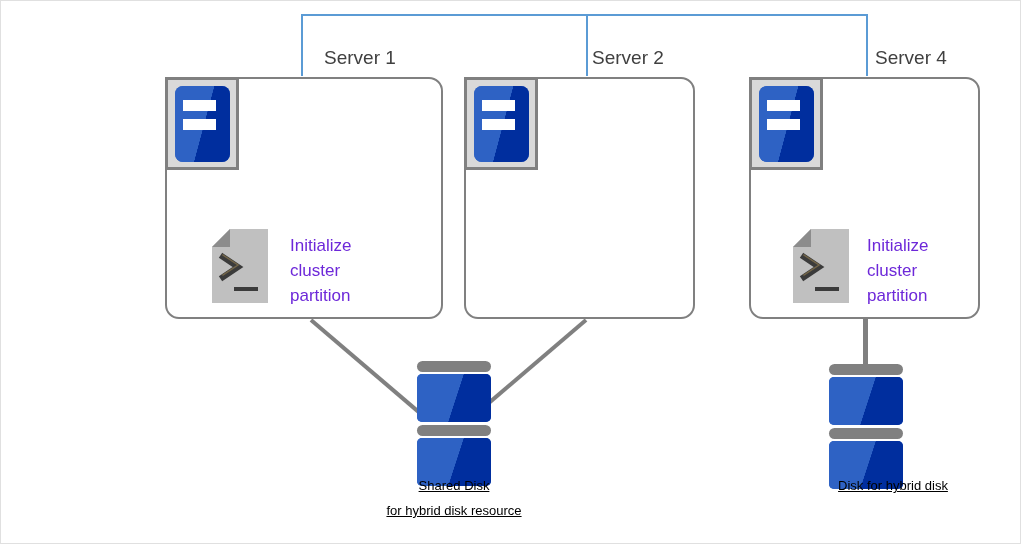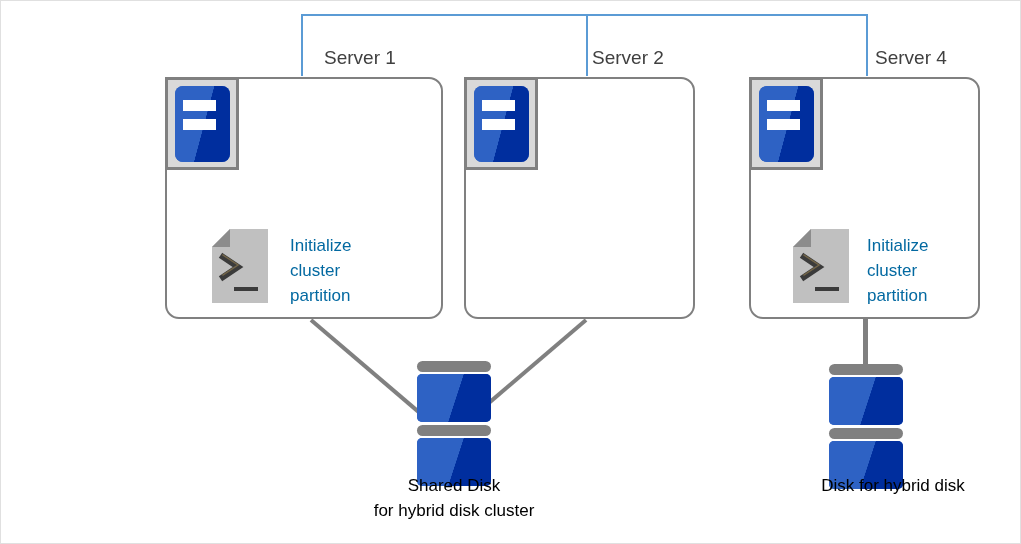--- a/index.html
+++ b/index.html
@@ -74,21 +74,21 @@
   .script-icon {
     position: absolute;
     width: 56px; height: 74px;
   }
   .script-icon svg { display: block; }
 
   .script-text {
     position: absolute;
     font-size: 17px;
     line-height: 25px;
-    color: #0369a1;
+    color: #6d28d9;
     white-space: nowrap;
   }
 
   
   .conn {
     position: absolute;
     background: #808080;
   }
   .conn-diag {
     position: absolute;
@@ -115,25 +115,26 @@
     overflow: hidden;
     position: relative;
     margin-bottom: 3px;
   }
   .disk .platter .shade {
     position: absolute; inset: 0;
   }
 
   .caption {
     position: absolute;
-    font-size: 17px;
+    font-size: 13px;
     line-height: 25px;
     color: #000000;
     text-align: center;
     white-space: nowrap;
+    text-decoration: underline;
   }
 </style>
 </head>
 <body>
 
 <div id="canvas">
 
   <div class="bracket-top bracket-h" style="left:300px; top:13px; width:567px;"></div>
   <div class="bracket-top bracket-v" style="left:300px; top:13px; height:62px;"></div>
   <div class="bracket-top bracket-v" style="left:585px; top:13px; height:62px;"></div>
@@ -217,21 +218,21 @@
       <div class="shade" style="background:linear-gradient(108deg,#2e62c4 0%,#2e62c4 52%,#002e9e 52.5%,#002e9e 100%);"></div>
     </div>
     <div class="platter-bar"></div>
     <div class="platter">
       <div class="shade" style="background:linear-gradient(108deg,#2e62c4 0%,#2e62c4 52%,#002e9e 52.5%,#002e9e 100%);"></div>
     </div>
   </div>
 
   <div class="caption" style="left:323px; top:472px; width:260px;">
     <div>Shared Disk</div>
-    <div>for hybrid disk cluster</div>
+    <div>for hybrid disk resource</div>
   </div>
 
   <div class="disk" style="left:828px; top:363px;">
     <div class="platter-bar"></div>
     <div class="platter">
       <div class="shade" style="background:linear-gradient(108deg,#2e62c4 0%,#2e62c4 52%,#002e9e 52.5%,#002e9e 100%);"></div>
     </div>
     <div class="platter-bar"></div>
     <div class="platter">
       <div class="shade" style="background:linear-gradient(108deg,#2e62c4 0%,#2e62c4 52%,#002e9e 52.5%,#002e9e 100%);"></div>

